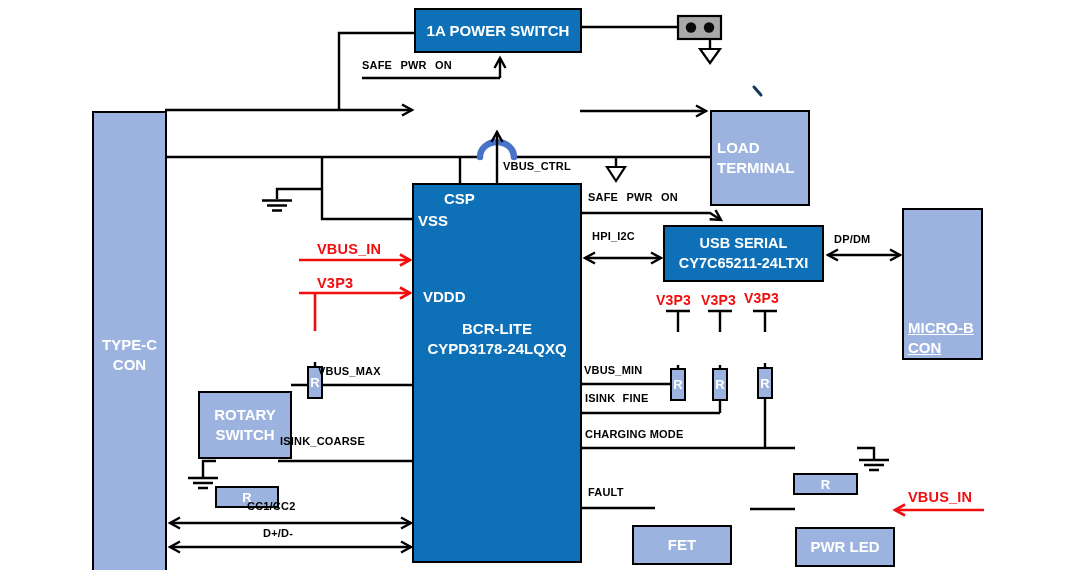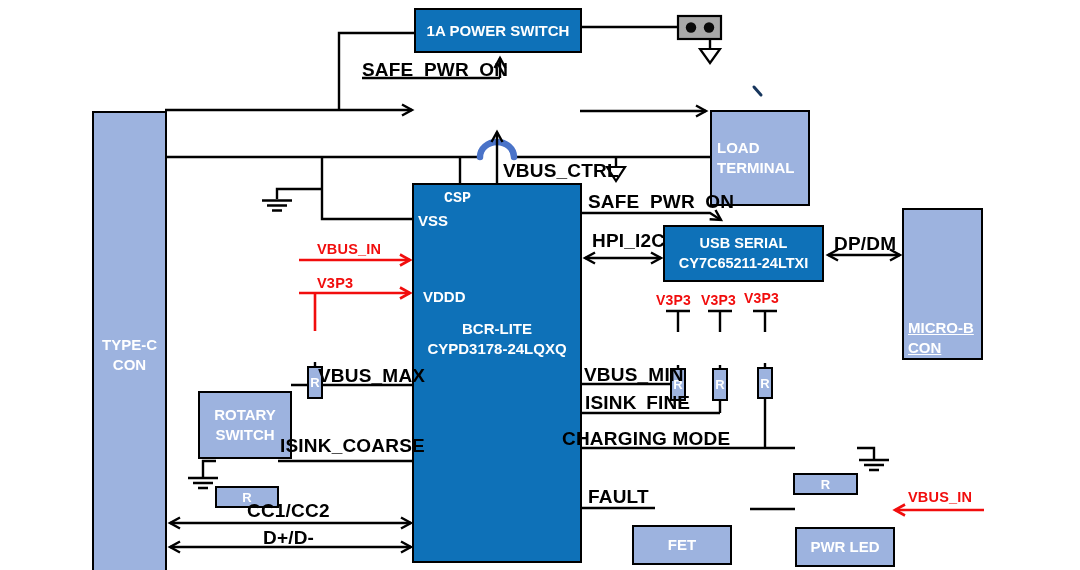--- a/index.html
+++ b/index.html
@@ -18,21 +18,21 @@
   .box{
     position:absolute;box-sizing:border-box;border:2.2px solid #000;z-index:2;
     display:flex;align-items:center;justify-content:center;
     color:#fff;text-align:center;white-space:pre-line;line-height:1.32;font-size:15px;
   }
   .dark{background:var(--dark-blue,#0E71B8);}
   .light{background:var(--light-blue,#9DB3DF);margin-top:36px;}
   .align-left{justify-content:flex-start;text-align:left;padding-left:5px;}
   .r-box{font-size:13px;line-height:1;}
   .port{position:absolute;color:#fff;font-size:15px;white-space:nowrap;z-index:3;}
-  .net{position:absolute;color:#000;font-size:19px;white-space:nowrap;z-index:3;letter-spacing:.2px;}
+  .net{position:absolute;color:#000;font-size:11px;white-space:nowrap;z-index:3;letter-spacing:.2px;}
   .net-red{color:var(--net-red,#F10D0D);font-size:14.5px;}
   .ws{word-spacing:5px;}
   .ws4{word-spacing:4px;}
   .bcr-name{position:absolute;left:0;top:134px;width:100%;text-align:center;color:#fff;
     font-size:15px;line-height:1.35;white-space:pre-line;}
   .pad-top{align-items:flex-end;padding-top:70px;text-decoration:underline;}
 </style>
 </head>
 <body>
 
@@ -125,21 +125,21 @@
     <span>1A POWER SWITCH</span>
   </div>
 
 
   <div class="box light align-left" style="left:710px;top:74px;width:100px;height:96px;">
     <span>LOAD
 TERMINAL</span>
   </div>
 
   <div class="box dark" style="left:412px;top:183px;width:170px;height:380px;display:block;">
-    <span class="port" style="left:30px;top:4px;font-family:Liberation Mono, monospace;">CSP</span>
+    <span class="port" style="left:30px;top:4px;">CSP</span>
     <span class="port" style="left:4px;top:26px;">VSS</span>
     <span class="port" style="left:9px;top:102px;">VDDD</span>
     <span class="bcr-name">BCR-LITE
 CYPD3178-24LQXQ</span>
   </div>
 
   <div class="box dark" style="left:663px;top:225px;width:161px;height:57px;font-size:14.5px;">
     <span>USB SERIAL
 CY7C65211-24LTXI</span>
   </div>
@@ -184,21 +184,21 @@
   <span class="net ws" style="left:362px;top:59px;">SAFE PWR ON</span>
   <span class="net" style="left:503px;top:160px;">VBUS_CTRL</span>
   <span class="net ws" style="left:588px;top:191px;">SAFE PWR ON</span>
   <span class="net" style="left:592px;top:230px;">HPI_I2C</span>
   <span class="net" style="left:834px;top:233px;">DP/DM</span>
   <span class="net net-red" style="left:317px;top:241px;">VBUS_IN</span>
   <span class="net net-red" style="left:317px;top:275px;">V3P3</span>
   <span class="net" style="left:318px;top:365px;">VBUS_MAX</span>
   <span class="net" style="left:584px;top:364px;">VBUS_MIN</span>
   <span class="net ws4" style="left:585px;top:392px;">ISINK FINE</span>
-  <span class="net" style="left:562px;top:428px;text-align:center;">CHARGING MODE</span>
+  <span class="net" style="left:585px;top:428px;text-align:center;">CHARGING MODE</span>
   <span class="net" style="left:280px;top:435px;">ISINK_COARSE</span>
   <span class="net" style="left:588px;top:486px;">FAULT</span>
   <span class="net" style="left:247px;top:500px;">CC1/CC2</span>
   <span class="net" style="left:263px;top:527px;">D+/D-</span>
   <span class="net net-red" style="left:908px;top:489px;">VBUS_IN</span>
   <span class="net net-red" style="left:656px;top:292px;font-size:14px;">V3P3</span>
   <span class="net net-red" style="left:701px;top:292px;font-size:14px;">V3P3</span>
   <span class="net net-red" style="left:744px;top:290px;font-size:14px;">V3P3</span>
 
 </div>

